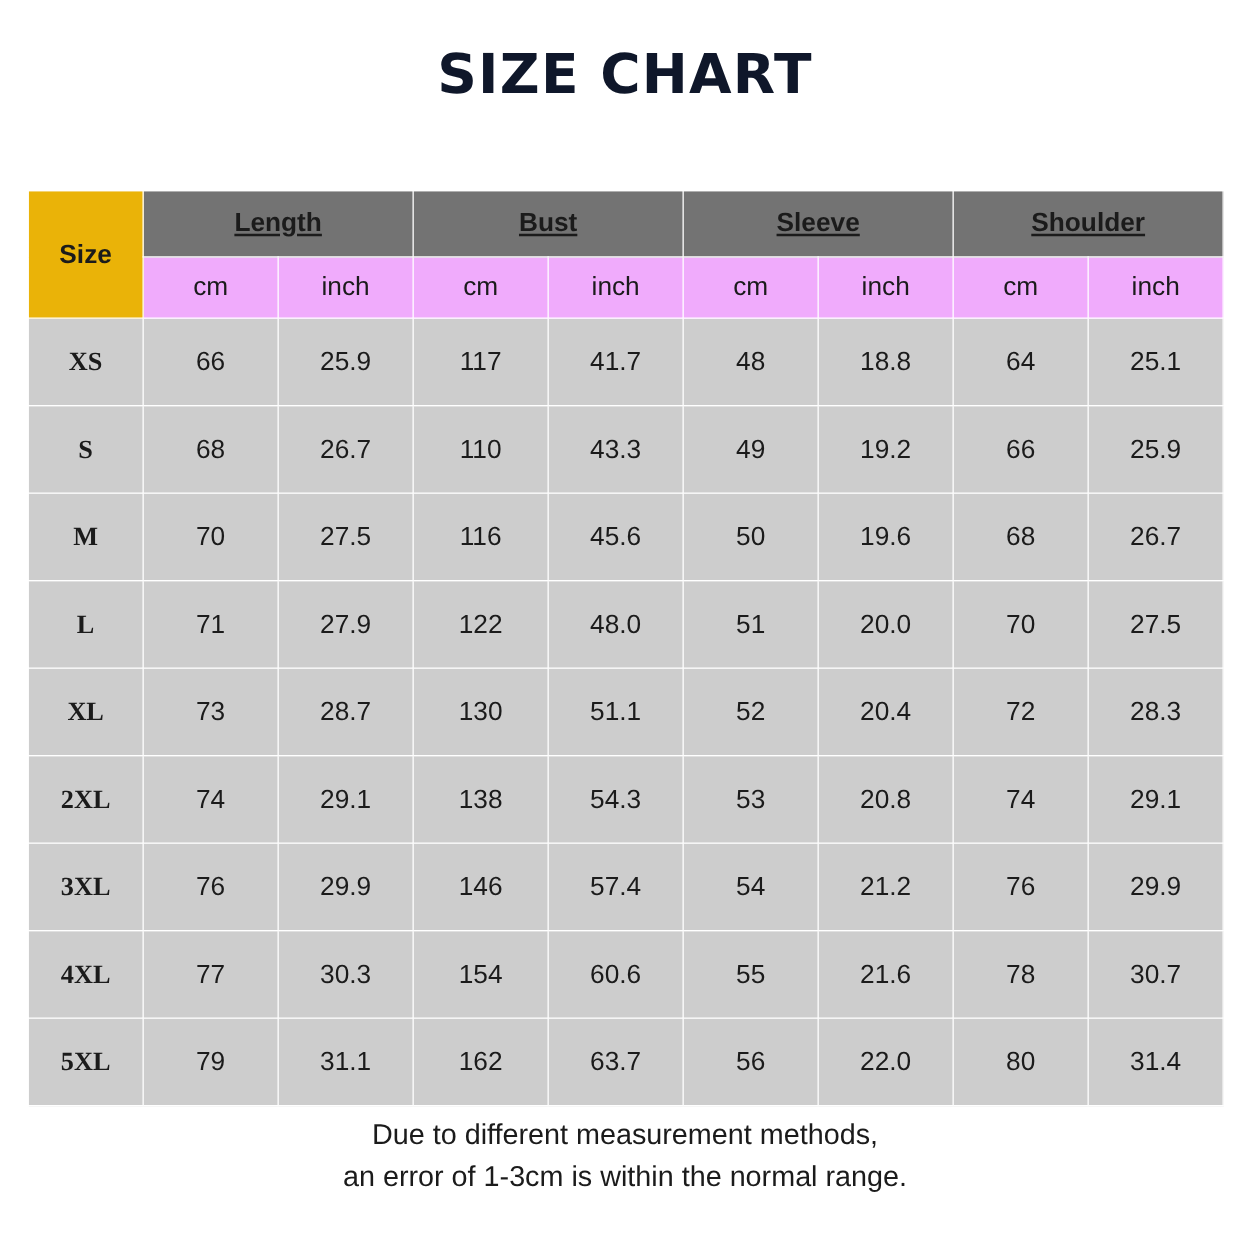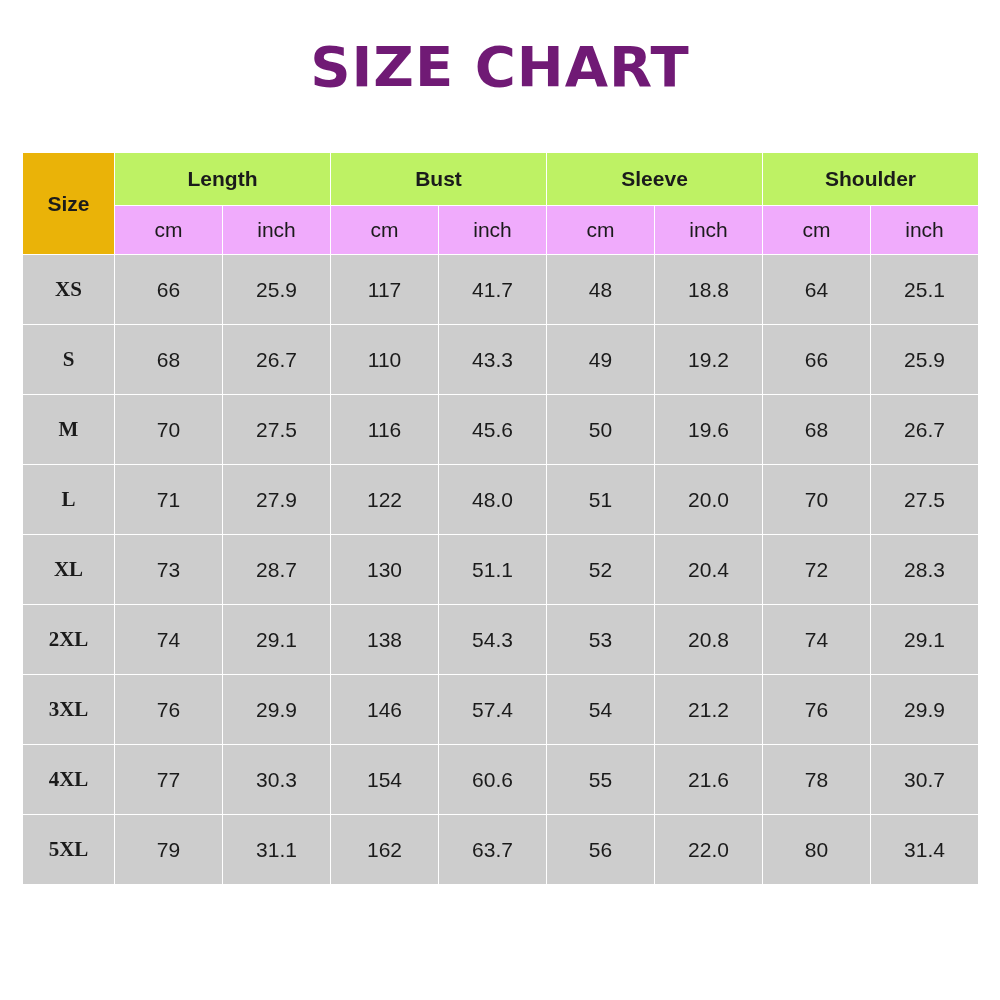--- a/index.html
+++ b/index.html
@@ -15,24 +15,24 @@
     overflow: hidden;
   }
   .page {
     width: 1000px;
     height: 1000px;
     position: relative;
     box-sizing: border-box;
   }
   .title {
     text-align: center;
-    font-size: 56px;
+    font-size: 44px;
     font-weight: bold;
     letter-spacing: 1px;
-    color: #701a75;
+    color: #0f172a;
     margin: 0;
     padding-top: 34px;
     font-family: "DejaVu Sans", sans-serif;
   }
   .table-wrap {
     position: absolute;
     left: 22px;
     top: 152px;
     width: 956px;
   }
@@ -44,25 +44,26 @@
   table.size-chart th,
   table.size-chart td {
     border: 1px solid #ffffff;
     text-align: center;
     vertical-align: middle;
     font-size: 21px;
     color: #1b1b1b;
   }
   
   .hdr-group {
-    background: #bef264;
+    background: #737373;
     font-weight: bold;
     font-size: 24px;
     height: 50px;
     color: #141414;
+    text-decoration: underline;
   }
   .hdr-size {
     background: #eab308;
     font-weight: bold;
     font-size: 23px;
     color: #141414;
   }
   .hdr-unit {
     background: #f0abfc;
     font-weight: normal;
@@ -234,14 +235,18 @@
           <td class="val-cell">63.7</td>
           <td class="val-cell">56</td>
           <td class="val-cell">22.0</td>
           <td class="val-cell">80</td>
           <td class="val-cell">31.4</td>
         </tr>
       </tbody>
     </table>
   </div>
 
+  <div class="note">
+    <div>Due to different measurement methods,</div>
+    <div>an error of 1-3cm is within the normal range.</div>
+  </div>
 
 </div>
 
 </body></html>

